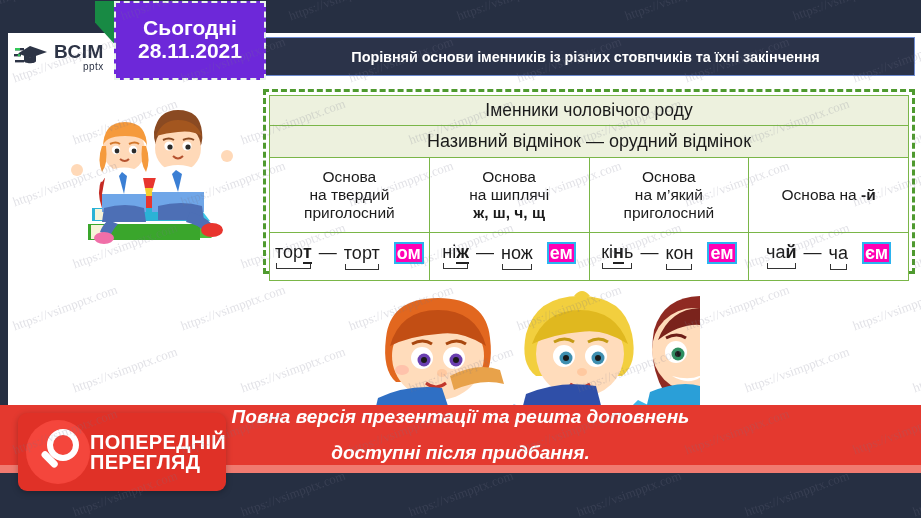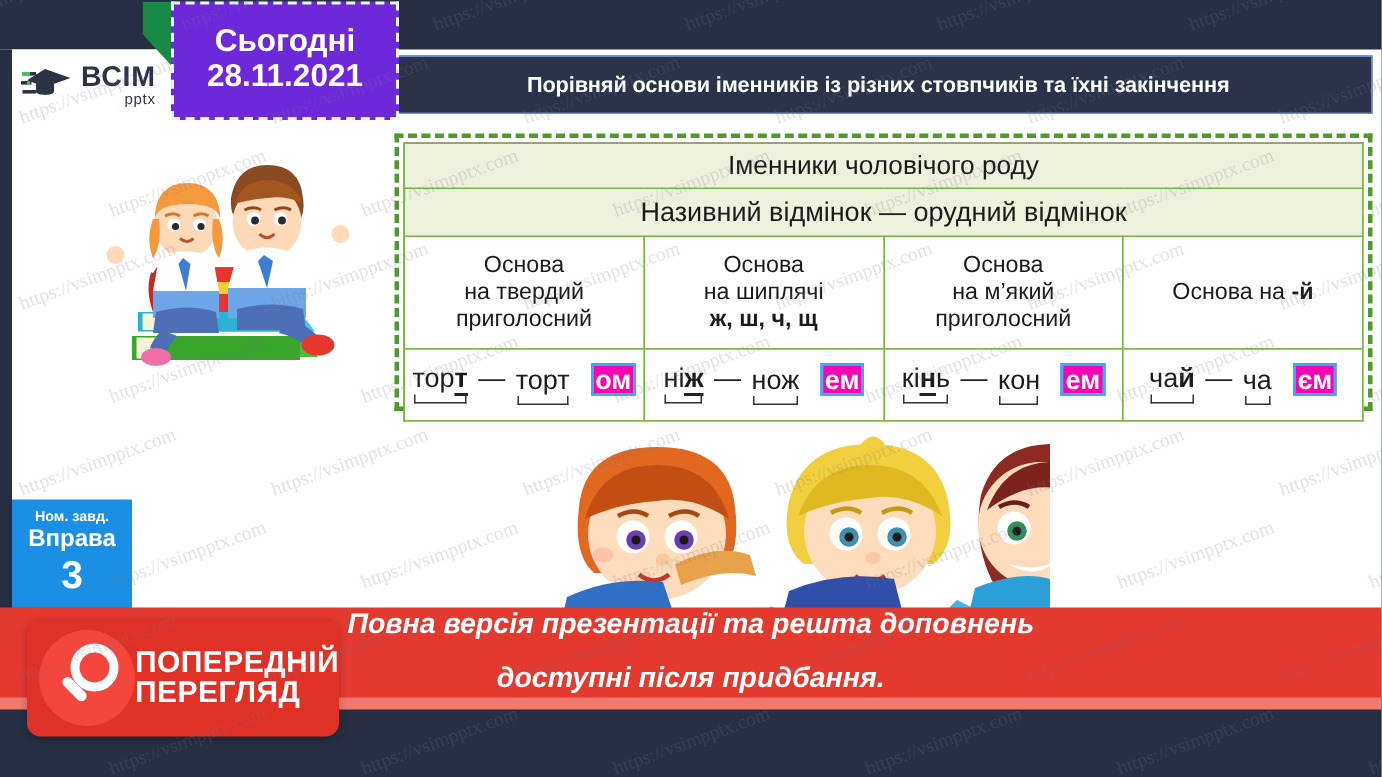--- a/index.html
+++ b/index.html
@@ -355,25 +355,20 @@
           <circle cx="328" cy="66" r="3" fill="#1a1a1a"></circle>
         <path d="M316 50 q11 -6 20 0" stroke="#6d1e18" stroke-width="3" fill="none"></path>
         <path d="M322 88 q22 6 34 -4 q-14 16 -34 4z" fill="#fff"></path>
         <path d="M300 104 q30 -12 50 -6 l6 64 h-70z" fill="#2a9fd8"></path>
         <path d="M288 112 q-18 16 -16 36 l24 8 q4 -22 16 -32z" fill="#3fb5e8"></path>
         <path d="M294 150 q34 -8 60 4 l4 20 h-72z" fill="#f2d33b"></path>
       </g>
     </svg>
   </div>
 
-  <div class="ex-tag">
-    <div class="l1">Ном. завд.</div>
-    <div class="l2">Вправа</div>
-    <div class="l3">3</div>
-  </div>
 
   <div class="behind-text">п&nbsp;&nbsp;&nbsp;<br>с</div>
 
   <div class="preview-badge">
     <span class="mag-circle">
       <svg width="64" height="64" viewBox="0 0 64 64">
         <circle cx="32" cy="32" r="31" fill="#f4463c"></circle>
         <circle cx="37" cy="25" r="13" fill="none" stroke="#ffffff" stroke-width="6"></circle>
         <rect x="14" y="36" width="20" height="7" rx="3.5" fill="#ffffff" transform="rotate(45 24 39)"></rect>
       </svg>

